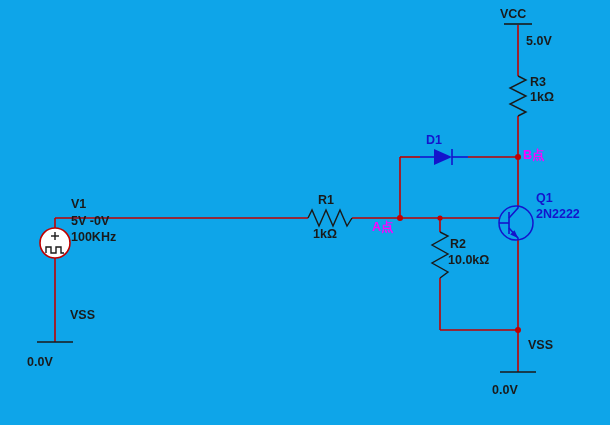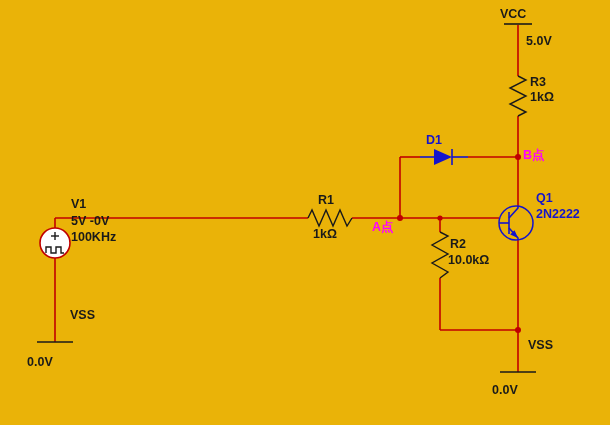--- a/index.html
+++ b/index.html
@@ -4,21 +4,21 @@
 <style>
   html, body {
     margin: 0;
     padding: 0;
     background: #ffffff;
   }
   .stage {
     position: relative;
     width: 610px;
     height: 425px;
-    background: #eab308;
+    background: #0ea5e9;
     overflow: hidden;
     font-family: "Liberation Sans", "DejaVu Sans", sans-serif;
   }
   svg text {
     font-family: "Liberation Sans", "DejaVu Sans", sans-serif;
     font-weight: bold;
     font-size: 12.5px;
     fill: #1a1a1a;
   }
   svg text.blue   { fill: #1414cc; }

